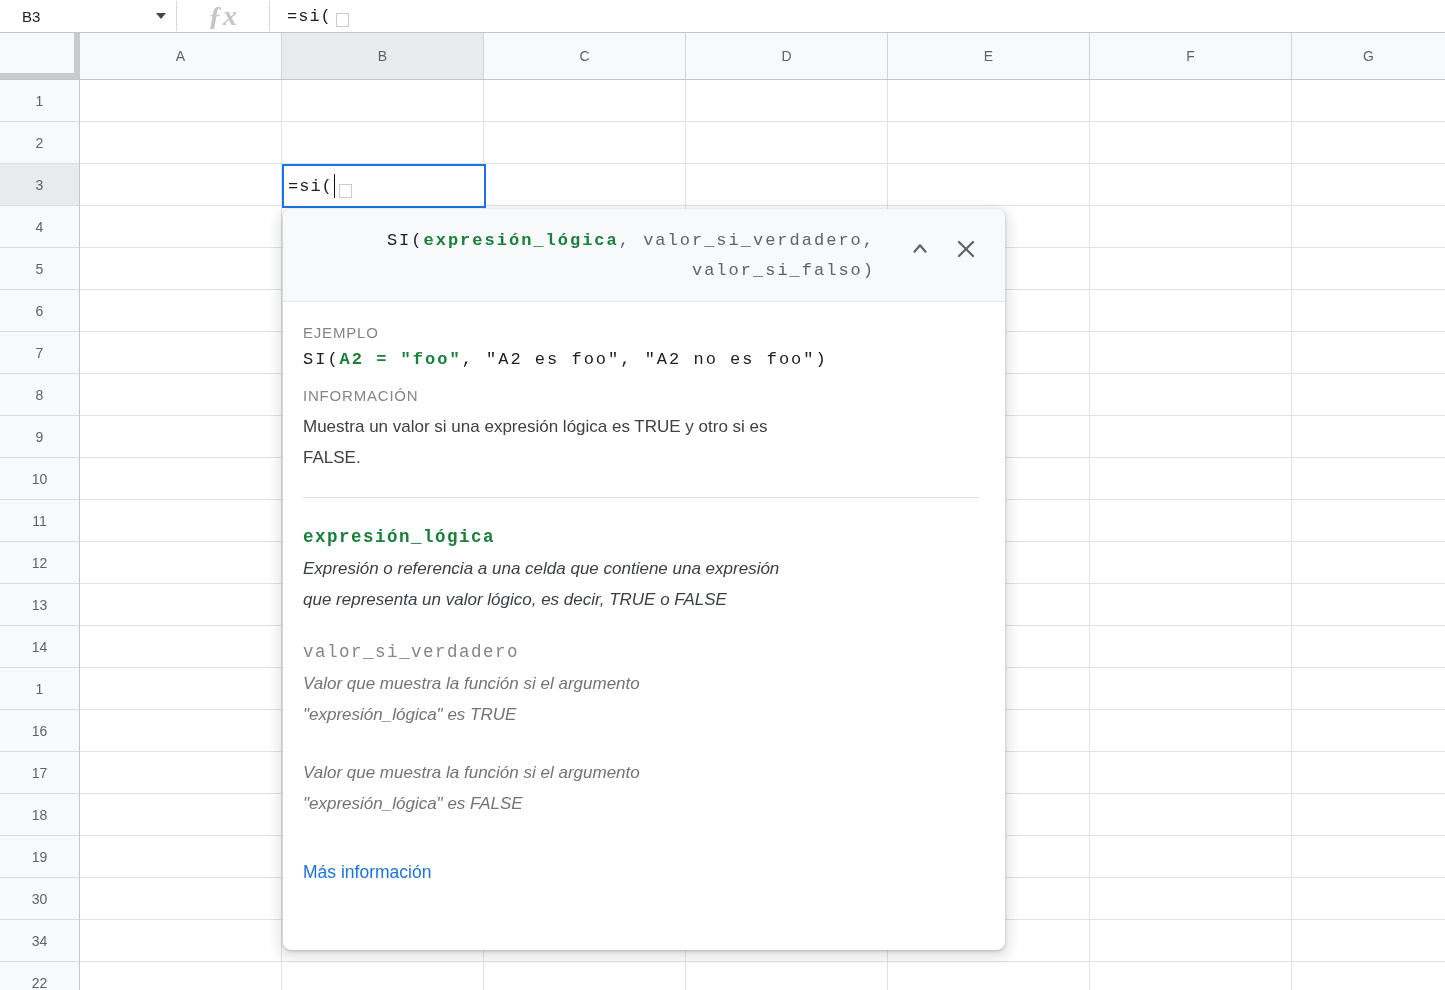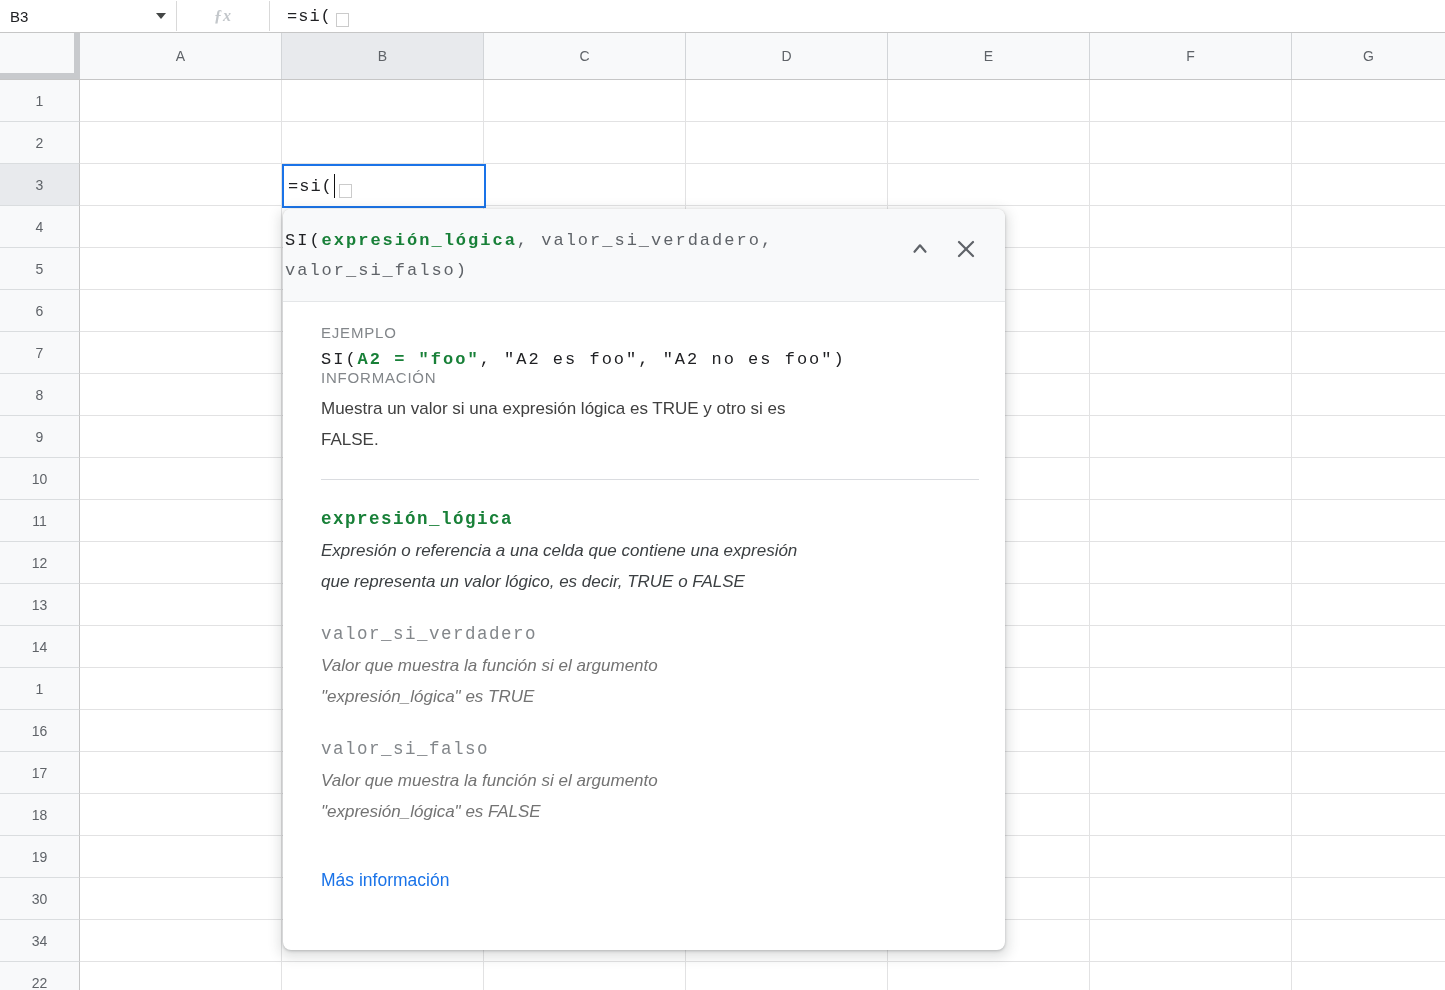--- a/index.html
+++ b/index.html
@@ -3,28 +3,28 @@
 <meta charset="utf-8">
 <style>
   html,body{margin:0;padding:0;background:#fff;}
   .app{position:relative;width:1445px;height:990px;overflow:hidden;background:#fff;
        font-family:"Liberation Sans",sans-serif;-webkit-font-smoothing:antialiased;}
 
   
   .topbar{position:absolute;top:0;left:0;right:0;height:32px;background:#fff;
           display:flex;align-items:center;}
   .namebox{width:176px;height:100%;display:flex;align-items:center;cursor:pointer;}
-  .namebox-val{font-size:15px;color:#202124;padding-left:10px;}
+  .namebox-val{font-size:15px;color:#202124;padding-left:22px;}
   .dd-arrow{margin-left:auto;margin-right:10px;width:0;height:0;
             border-left:5px solid transparent;border-right:5px solid transparent;
             border-top:6px solid #444746;}
   .tb-divider{width:1px;height:30px;background:#d9d9d9;}
   .fx-zone{width:92px;display:flex;align-items:center;justify-content:center;}
   .fx-icon{font-family:"Liberation Serif",serif;font-style:italic;font-weight:bold;
-           color:#c3c7cb;font-size:16px;letter-spacing:1px;}
+           color:#c3c7cb;font-size:28px;letter-spacing:1px;}
   .formula-input{flex:1;display:flex;align-items:center;height:100%;margin-left:17px;
            font-family:"Liberation Mono","DejaVu Sans Mono",monospace;
            font-size:17px;color:#202124;letter-spacing:1px;}
   .cursor-box{display:inline-block;width:11px;height:12px;border:1px solid #cbcbcb;
            margin-left:4px;align-self:center;margin-top:8px;}
 
   
   .col-headers{position:absolute;top:32px;left:0;right:0;height:48px;display:flex;
                background:#f8f9fa;border-top:1px solid #c6c6c6;border-bottom:1px solid #c6c6c6;
                box-sizing:border-box;}
@@ -55,34 +55,34 @@
   .caret{width:1.5px;height:24px;background:#111;margin-left:1px;}
   .edit-cell .cursor-box{margin-top:10px;}
 
   
   .popup{position:absolute;left:283px;top:209px;width:722px;height:741px;z-index:10;
          background:#fff;border-radius:8px;box-sizing:border-box;overflow:hidden;
          box-shadow:0 1px 3px rgba(60,64,67,.3),0 4px 12px 4px rgba(60,64,67,.15);}
   .popup-header{position:relative;background:#f8f9fa;border-bottom:1px solid #e4e6e8;
          border-radius:8px 8px 0 0;padding:17px 130px 15px 2px;
          font-family:"Liberation Mono","DejaVu Sans Mono",monospace;
-         font-size:17px;letter-spacing:2px;line-height:30px;color:#5f6368;}
+         font-size:17px;letter-spacing:2px;line-height:30px;color:#5f6368;text-align:right;}
   .sig-prefix{color:#202124;}
   .sig-highlight{color:#188038;font-weight:bold;}
   .sig-rest{color:#5f6368;}
   .icon-btn{position:absolute;top:27px;width:26px;height:26px;cursor:pointer;
             display:flex;align-items:center;justify-content:center;background:none;border:none;padding:0;}
   .collapse-btn{right:72px;}
   .close-btn{right:26px;}
-  .popup-body{padding:22px 26px 0 38px;}
+  .popup-body{padding:22px 26px 0 20px;}
   .section-label{font-size:15px;color:#82868a;letter-spacing:.8px;}
   .code-line{font-family:"Liberation Mono","DejaVu Sans Mono",monospace;
              font-size:17px;letter-spacing:2px;margin-top:9px;color:#202124;}
   .code-highlight{color:#188038;font-weight:bold;}
-  .info-label{}
+  .info-label{margin-top:18px;}
   .info-text{font-size:17px;line-height:31px;color:#404040;margin-top:7px;white-space:pre-line;}
   .divider{border:none;border-top:1px solid #dadce0;margin:24px 0 29px 0;}
   .arg-title{font-family:"Liberation Mono","DejaVu Sans Mono",monospace;
              font-size:17.5px;letter-spacing:1.5px;}
   .arg-title.hl{color:#188038;font-weight:bold;}
   .arg-title.dim{color:#82868a;}
   .arg-desc{font-size:17px;line-height:31px;margin:6px 0 27px 0;white-space:pre-line;font-style:italic;}
   .arg-desc.dark{color:#3c4043;}
   .arg-desc.dim{color:#737373;}
   .learn-more{display:inline-block;font-size:17.5px;color:#1a73e8;margin-top:16px;
@@ -373,21 +373,20 @@
       <div class="info-text">Muestra un valor si una expresión lógica es TRUE y otro si es
 FALSE.</div>
       <hr class="divider">
       <div id="args-container">
           <div class="arg-title hl">expresión_lógica</div>
           <div class="arg-desc dark">Expresión o referencia a una celda que contiene una expresión
 que representa un valor lógico, es decir, TRUE o FALSE</div>
           <div class="arg-title dim">valor_si_verdadero</div>
           <div class="arg-desc dim">Valor que muestra la función si el argumento
 "expresión_lógica" es TRUE</div>
-          <div class="arg-title dim">valor_si_falso</div>
           <div class="arg-desc dim">Valor que muestra la función si el argumento
 "expresión_lógica" es FALSE</div>
         </div>
       <a class="learn-more">Más información</a>
     </div>
   </div>
 
 </div>
 
 </body></html>

